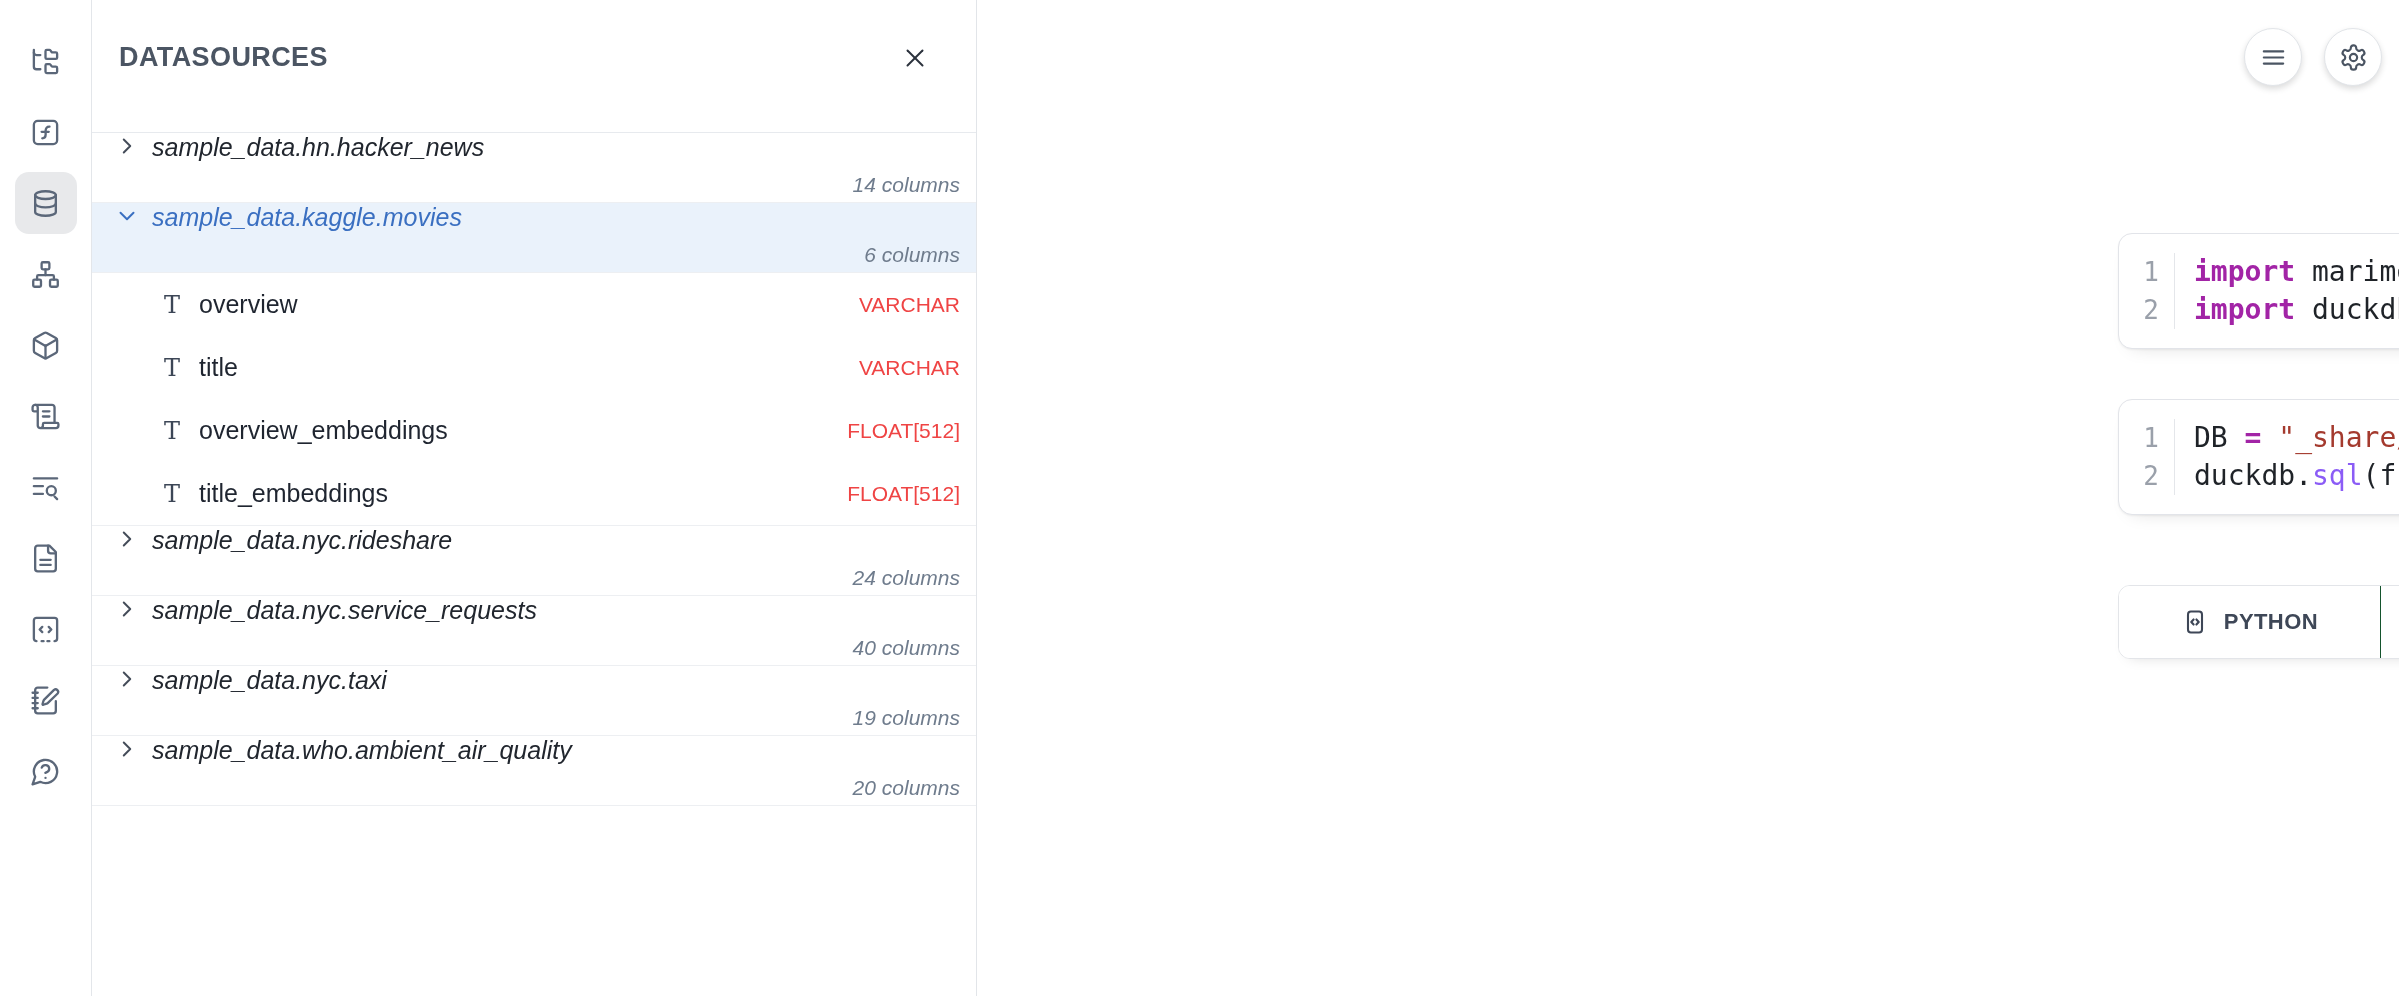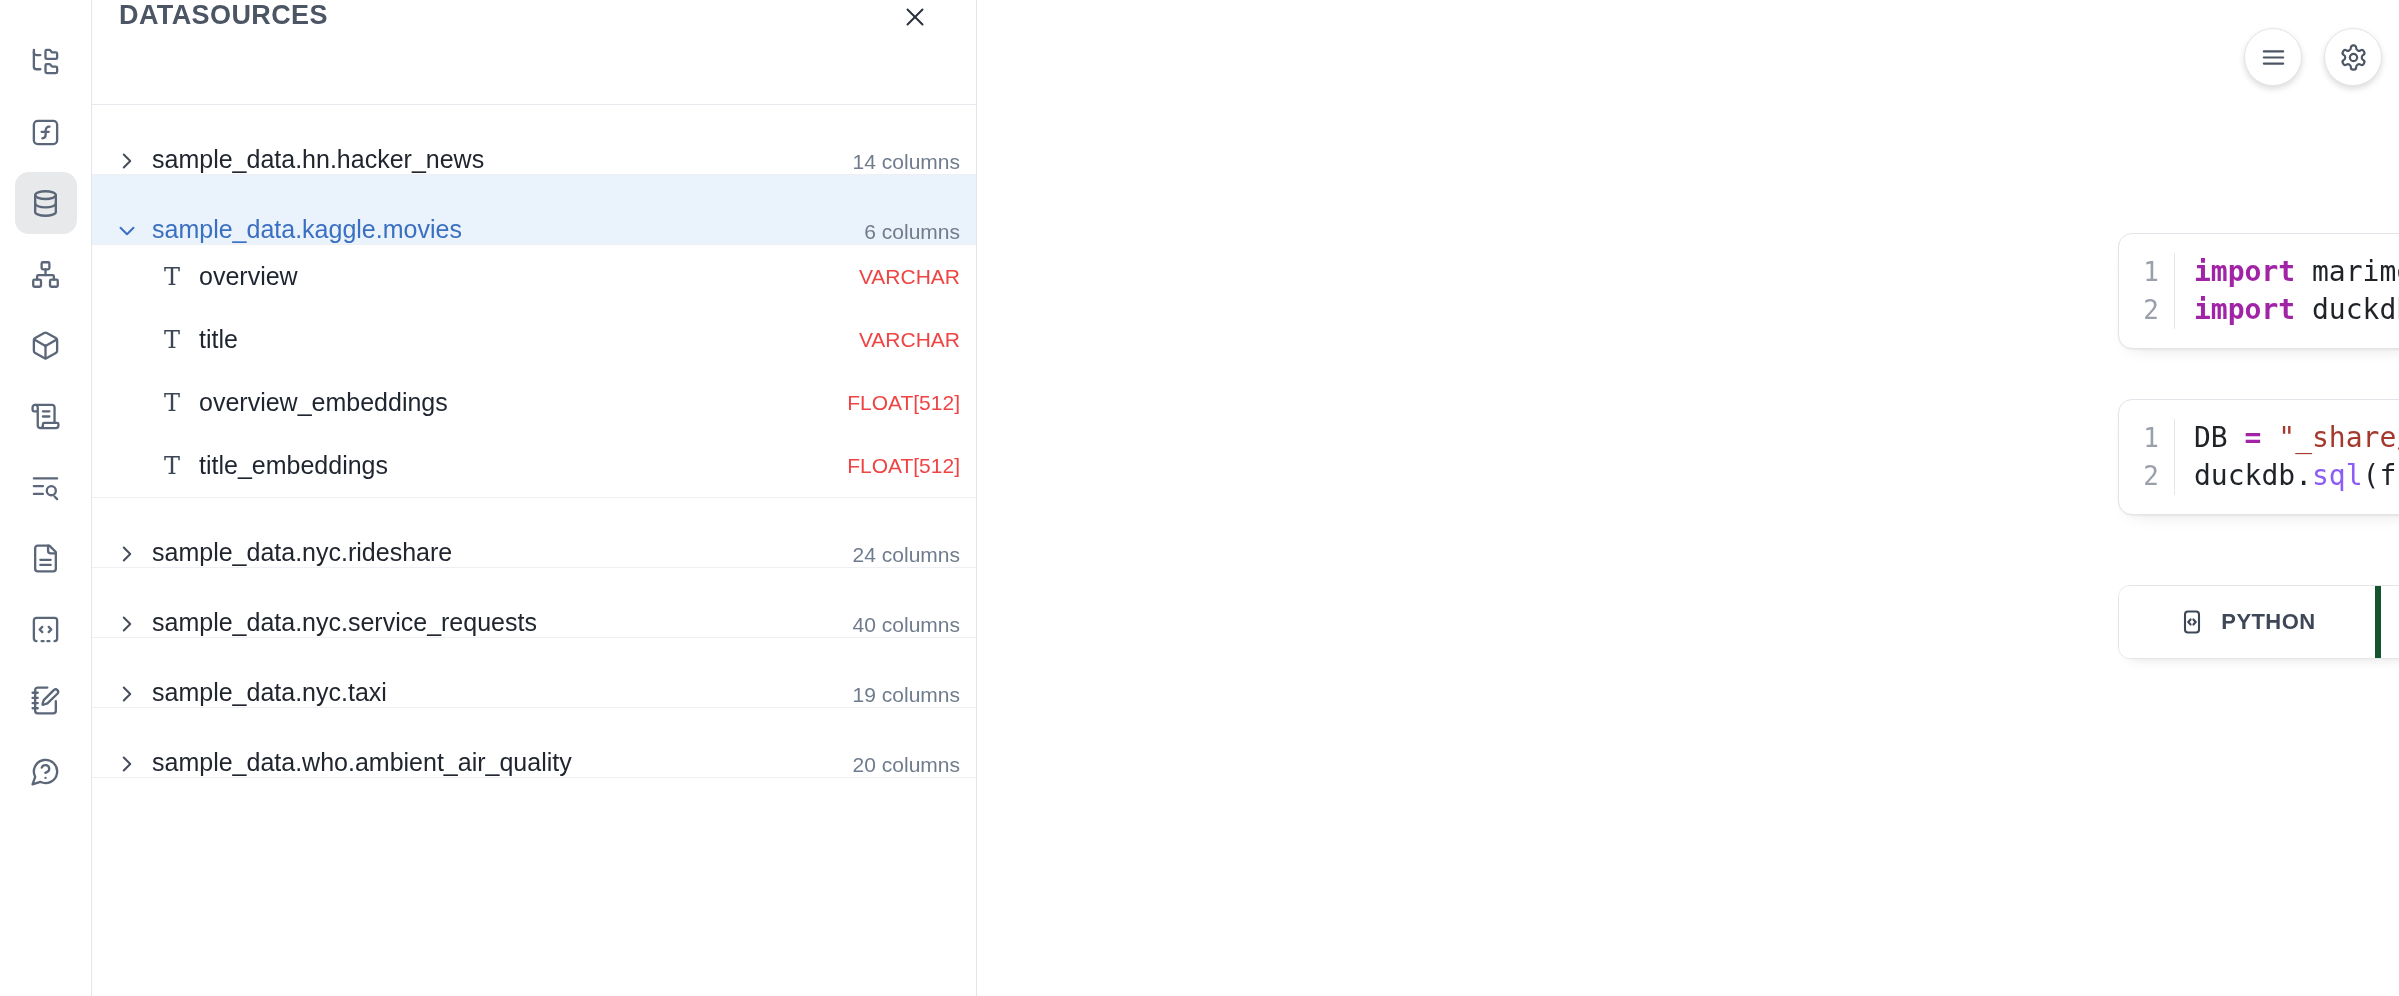--- a/index.html
+++ b/index.html
@@ -24,44 +24,44 @@
   }
   .rail-item.active { background:#e8e9eb; }
   .rail-item svg { width:31px; height:31px; }
 
   
   .panel {
     position:absolute; left:92px; top:0; width:885px; height:996px;
     background:#fff; border-right:1px solid #e2e5e9;
   }
   .panel-header {
-    height:105px; border-bottom:1px solid #e7eaee;
-    display:flex; align-items:flex-start; padding:0 42px 17px 27px;
+    height:133px; border-bottom:1px solid #e7eaee;
+    display:flex; align-items:center; padding:0 42px 17px 27px;
   }
   .panel-title {
     flex:1; font-size:27px; font-weight:700; letter-spacing:.4px; color:#4b5563;
   }
   .close-btn { width:34px; height:34px; color:#2b323d; cursor:pointer; background:none; border:none; }
   .close-btn svg { width:30px; height:30px; stroke-width:1.6; }
 
   .search-row {
     height:73px; border-bottom:1px solid #e7eaee;
     display:flex; align-items:center; padding:0 20px 0 27px; gap:16px;
   }
   .search-row svg { width:27px; height:27px; color:#8f96a3; }
   .search-input {
     flex:1; border:none; outline:none; font-family:inherit;
     font-size:25px; color:#1f2530; background:transparent;
   }
   .search-input::placeholder { color:#9aa1ad; }
 
   .t-row {
-    height:70px; display:flex; align-items:flex-end;
+    height:70px; display:flex; align-items:flex-start;
     padding:0 16px 0 22px; border-bottom:1px solid #edeff2;
-    font-size:25px; color:#21262e; cursor:pointer; background:#fff;
+    font-size:25px; color:#21262e; cursor:pointer; background:#fff;font-style:italic;
   }
   .t-row .chev { width:26px; height:26px; color:#444c59; flex:0 0 auto; }
   .t-row .tname { flex:1; padding-left:12px; white-space:nowrap; overflow:hidden; }
   .t-row .tmeta { font-size:21px; color:#6f7c8d;margin-top:40px; }
   .t-row.selected { background:#eaf2fb; color:#3a6fc1; }
   .t-row.selected .chev { color:#3a6fc1; }
 
   .cols-group { border-bottom:1px solid #edeff2; }
   .c-row {
     height:63px; display:flex; align-items:center;
@@ -112,21 +112,21 @@
   .tok-fn { color:#8b5cf6; }
   .tok-pl { color:#1f2328; }
 
   .addbar {
     position:absolute; left:1140px; top:585px; width:1176px; height:74px;
     display:flex; background:#fff; border:1px solid #e3e5e9; border-radius:12px;
     box-shadow:0 8px 14px -12px rgba(0,0,0,.22); overflow:hidden;
   }
   .addbtn {
     display:flex; align-items:center; justify-content:center; gap:15px;
-    border:none; background:#fff; border-right:6px solid #14532d; cursor:pointer;
+    border:none; background:#fff; border-right:1px solid #14532d; cursor:pointer;
     font-family:inherit; font-size:22px; font-weight:700; letter-spacing:.4px; color:#3e4757;
   }
   .addbtn:last-child { border-right:none; }
   .addbtn:nth-child(1) { width:22.3%; }
   .addbtn:nth-child(2) { width:26.3%; }
   .addbtn:nth-child(3) { width:18.6%; }
   .addbtn:nth-child(4) { width:32.8%; }
   .addbtn svg { width:28px; height:28px; color:#3e4757; }
 </style>
 </head>

